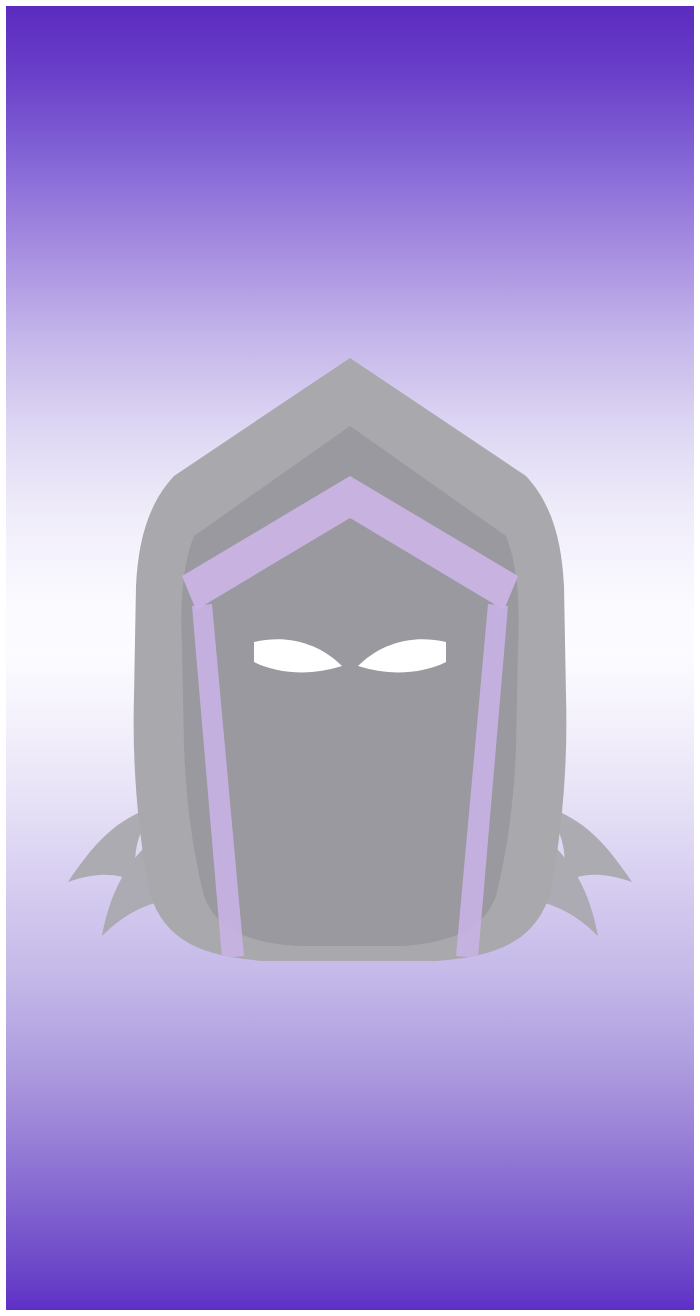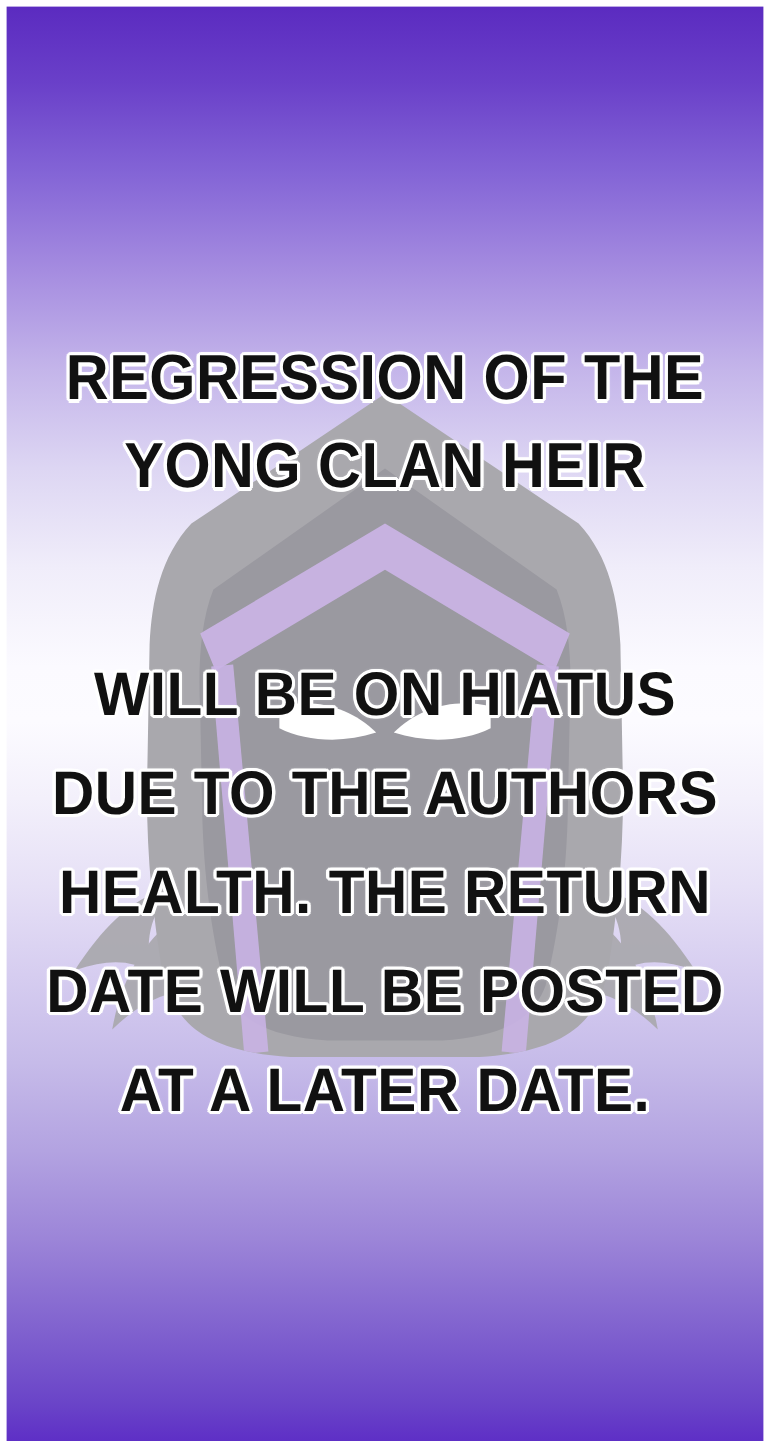--- a/index.html
+++ b/index.html
@@ -216,28 +216,17 @@
                  C306 670 272 668 248 656 Z" fill="#ffffff"></path>
         <path d="M440 636
                  C406 628 374 638 352 660
                  C382 670 416 668 440 656 Z" fill="#ffffff"></path>
       </g>
     </svg>
   </div>
 
   <div class="text-layer">
 
-    <div class="headline-block headline">
-      <span class="line">REGRESSION OF THE</span>
-      <span class="line">YONG CLAN HEIR</span>
-    </div>
-
-    <div class="body-block body">
-      <span class="line">WILL BE ON HIATUS</span>
-      <span class="line">DUE TO THE AUTHORS</span>
-      <span class="line">HEALTH. THE RETURN</span>
-      <span class="line">DATE WILL BE POSTED</span>
-      <span class="line">AT A LATER DATE.</span>
-    </div>
+
 
   </div>
 
 </div>
 
 </body></html>

